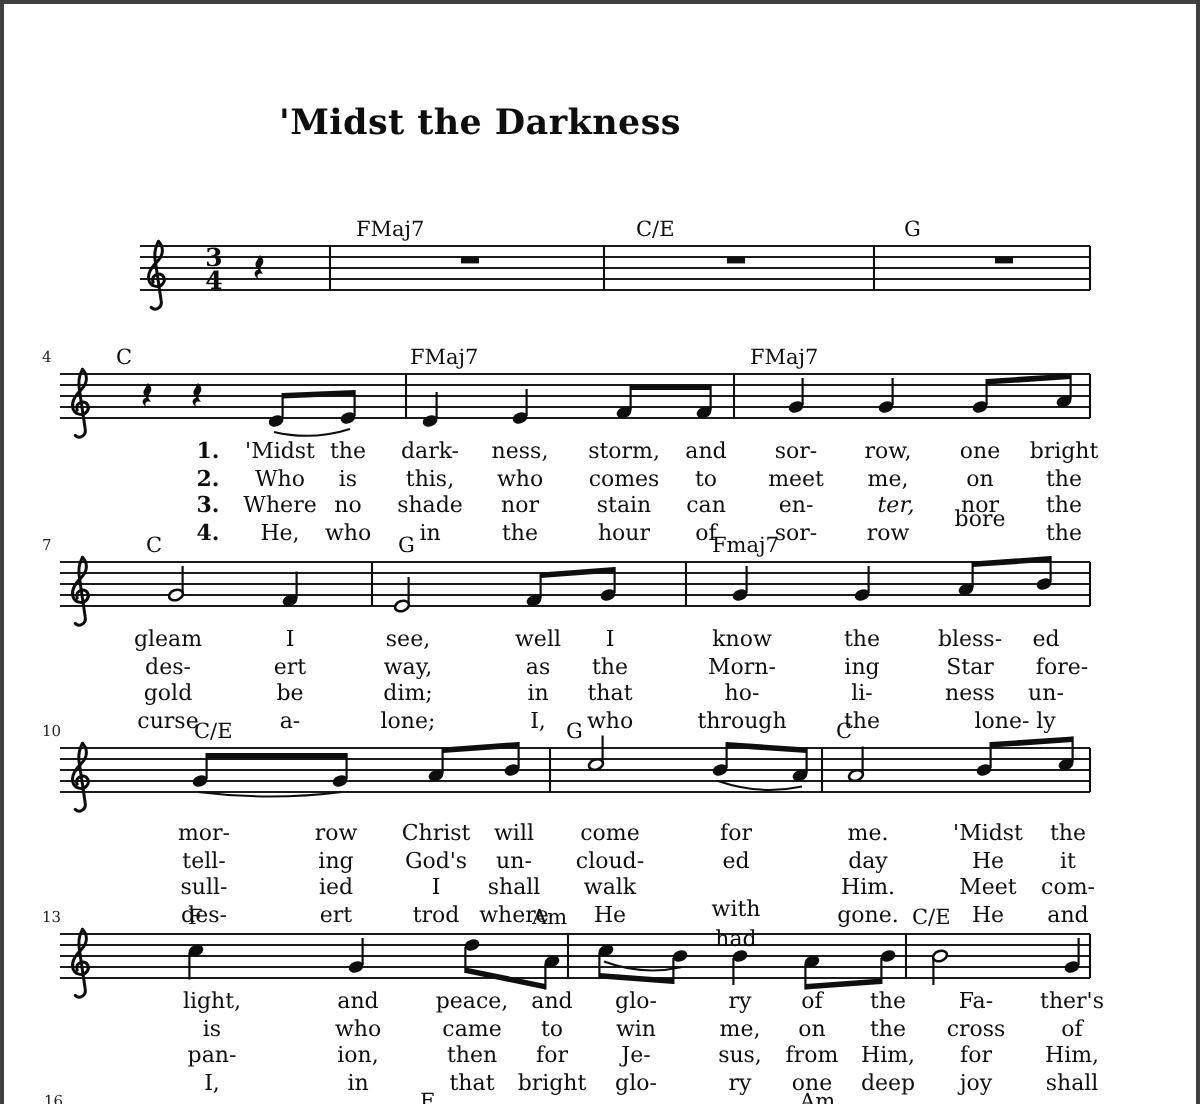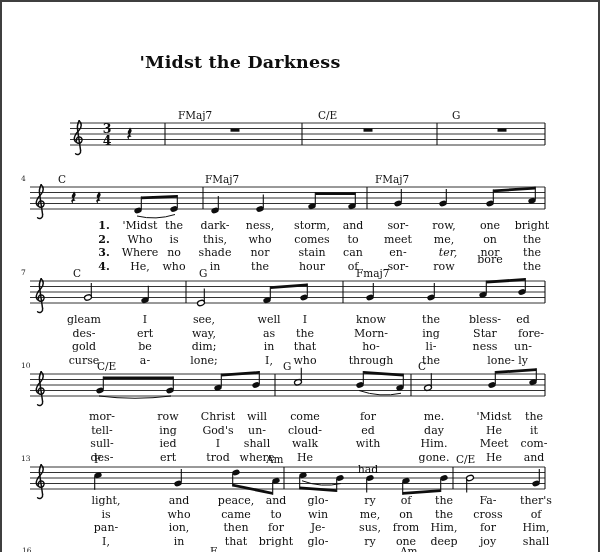--- a/index.html
+++ b/index.html
@@ -313,21 +313,21 @@
       <div class="syl" style="left: 305px; top: 424.5px;">cloud-</div>
       <div class="syl" style="left: 368px; top: 424.5px;">ed</div>
       <div class="syl" style="left: 434px; top: 424.5px;">day</div>
       <div class="syl" style="left: 494px; top: 424.5px;">He</div>
       <div class="syl" style="left: 534px; top: 424.5px;">it</div>
       <div class="syl" style="left: 102px; top: 438px;">sull-</div>
       <div class="syl" style="left: 168px; top: 438px;">ied</div>
       <div class="syl" style="left: 218px; top: 438px;">I</div>
       <div class="syl" style="left: 257px; top: 438px;">shall</div>
       <div class="syl" style="left: 305px; top: 438px;">walk</div>
-      <div class="syl" style="left: 368px; top: 438px;">with</div>
+      <div class="syl" style="left: 368px; top: 449px;">with</div>
       <div class="syl" style="left: 434px; top: 438px;">Him.</div>
       <div class="syl" style="left: 494px; top: 438px;">Meet</div>
       <div class="syl" style="left: 534px; top: 438px;">com-</div>
       <div class="syl" style="left: 102px; top: 451.5px;">des-</div>
       <div class="syl" style="left: 168px; top: 451.5px;">ert</div>
       <div class="syl" style="left: 218px; top: 451.5px;">trod</div>
       <div class="syl" style="left: 257px; top: 451.5px;">where</div>
       <div class="syl" style="left: 305px; top: 451.5px;">He</div>
       <div class="syl" style="left: 368px; top: 451.5px; margin-top: 12px;">had</div>
       <div class="syl" style="left: 434px; top: 451.5px;">gone.</div>

